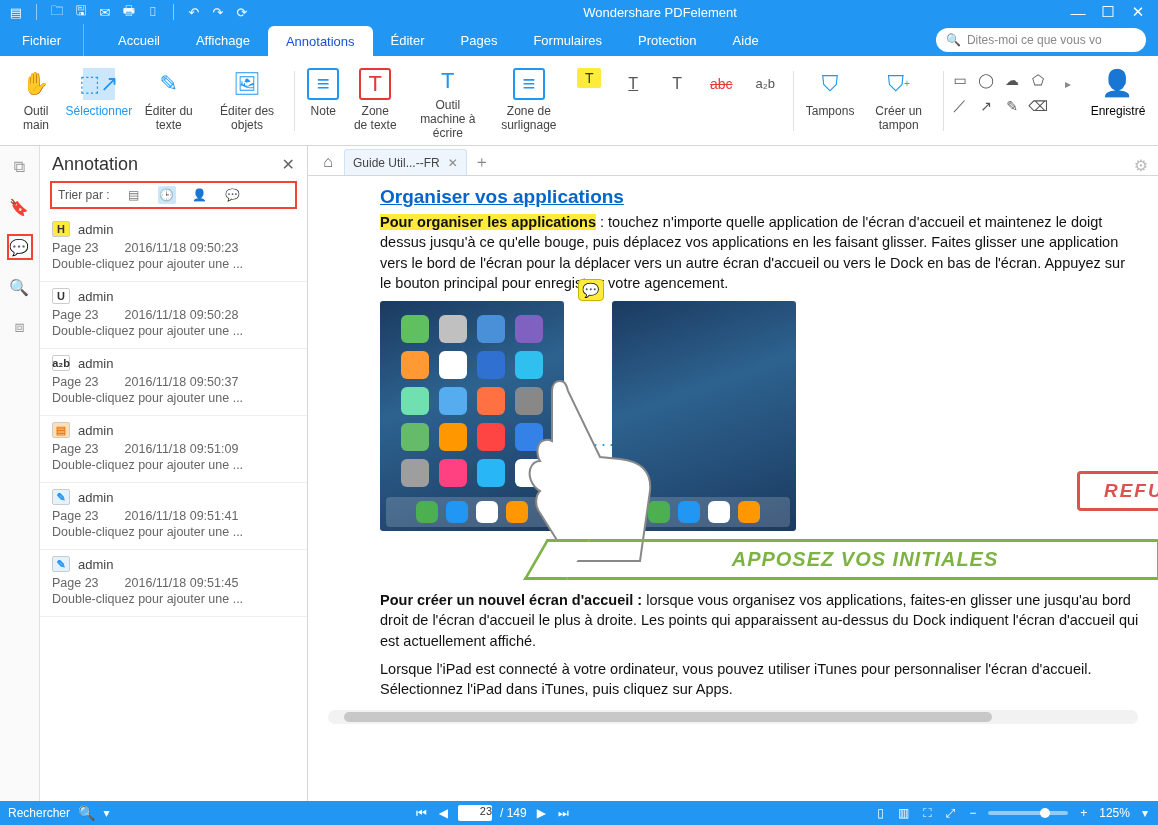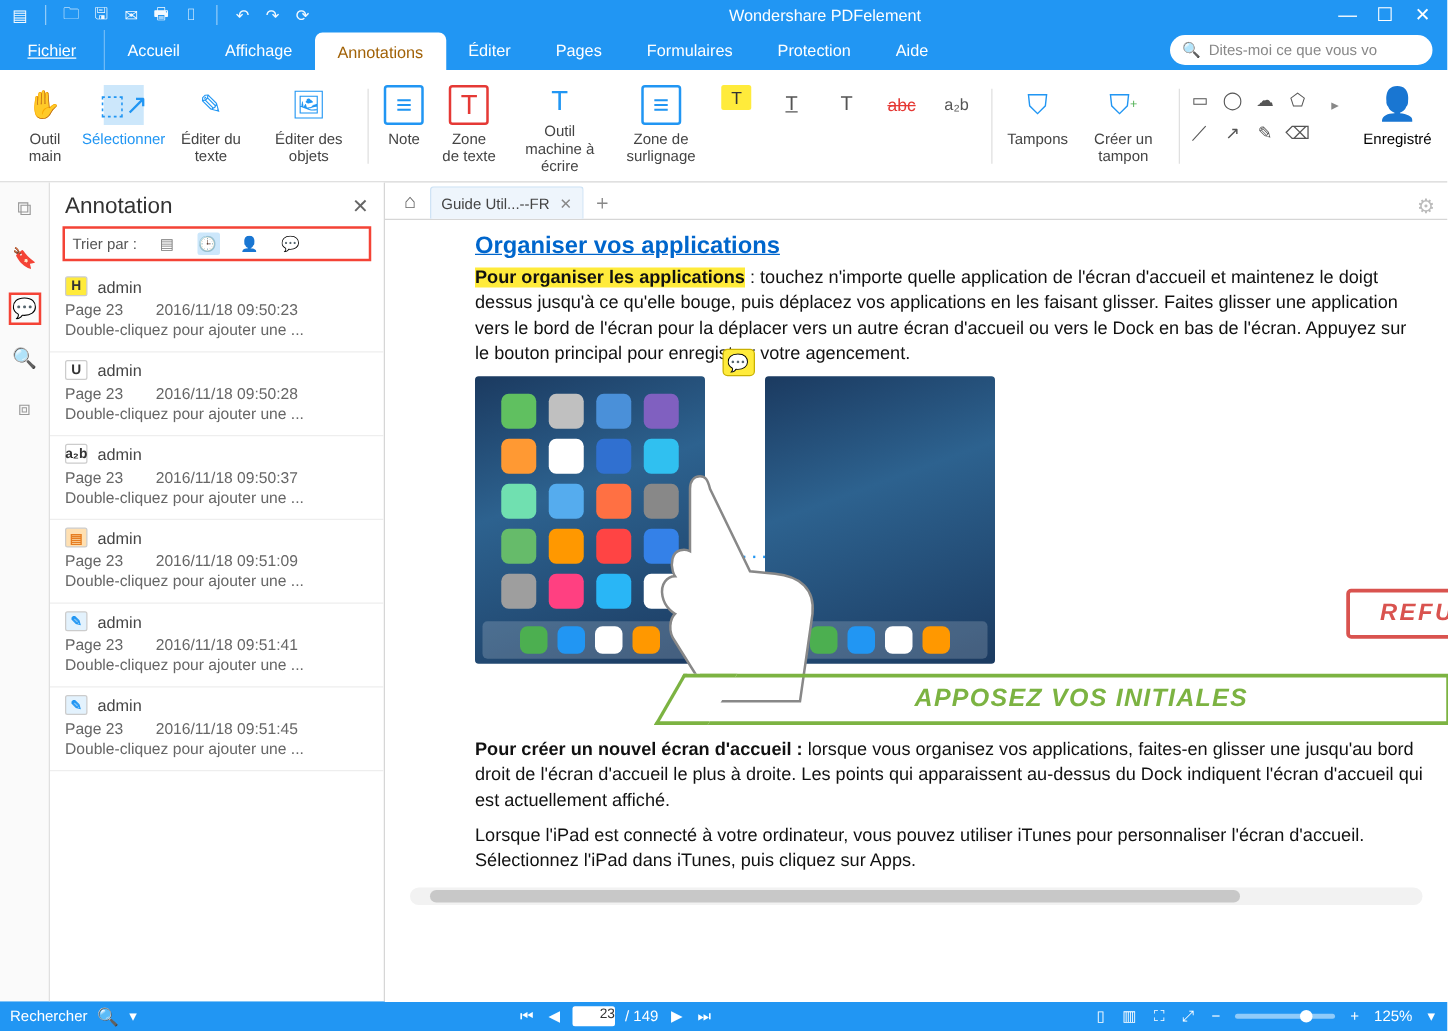--- a/index.html
+++ b/index.html
@@ -10,22 +10,22 @@
 .titlebar .qat { display: flex; gap: 8px; padding-left: 8px; align-items: center; }
 .titlebar .qat-icon { width: 16px; height: 16px; display: inline-flex; align-items: center; justify-content: center; font-size: 13px; opacity: .95; }
 .titlebar .sep { width: 1px; height: 16px; background: rgba(255,255,255,.5); margin: 0 4px; }
 .titlebar .title { flex: 1; text-align: center; font-size: 13px; }
 .titlebar .winctl { display: flex; gap: 14px; padding-right: 12px; align-items: center; }
 .titlebar .winctl span { width: 16px; height: 16px; display: inline-flex; align-items: center; justify-content: center; font-size: 15px; }
 
 
 .menubar { height: 32px; background: #2196f3; display: flex; align-items: center; color: #fff; font-size: 13px; }
 .menubar .menu-item { height: 32px; padding: 0 18px; display: flex; align-items: center; cursor: pointer; white-space: nowrap; }
-.menubar .menu-item.file { border-right: 1px solid rgba(255,255,255,.35); margin-right: 0; padding: 0 22px; text-decoration: underline; }
-.menubar .menu-item.active { background: #fff; color: #a16207; border-radius: 6px 6px 0 0; margin-top: 2px; height: 30px; }
+.menubar .menu-item.file { border-right: 1px solid rgba(255,255,255,.35); margin-right: 16px; padding: 0 22px; }
+.menubar .menu-item.active { background: #fff; color: #1d4ed8; border-radius: 6px 6px 0 0; margin-top: 2px; height: 30px; }
 .menubar .spacer { flex: 1; }
 .menubar .search { background: #fff; border-radius: 14px; height: 24px; width: 210px; margin-right: 12px; display: flex; align-items: center; padding: 0 10px; color: #888; font-size: 12px; }
 .menubar .search .mag { color: #2196f3; margin-right: 6px; }
 
 
 .ribbon { height: 90px; background: #fff; border-bottom: 1px solid #d6d6d6; display: flex; align-items: center; padding: 0 6px; }
 .ribbon .group { display: flex; align-items: flex-start; }
 .ribbon .tool { display: flex; flex-direction: column; align-items: center; justify-content: flex-start; padding: 6px 8px 0 8px; font-size: 12px; color: #444; text-align: center; cursor: pointer; min-width: 60px; height: 78px; }
 .ribbon .tool.small { min-width: 44px; padding: 6px 4px 0 4px; }
 .ribbon .tool .ico { width: 32px; height: 32px; display: flex; align-items: center; justify-content: center; font-size: 22px; color: #2196f3; margin-bottom: 4px; }

